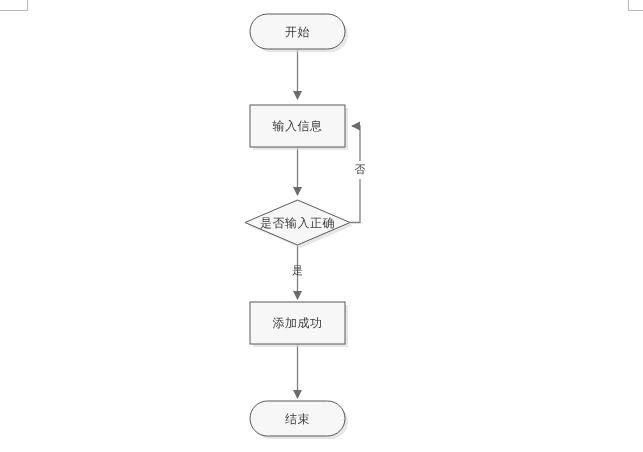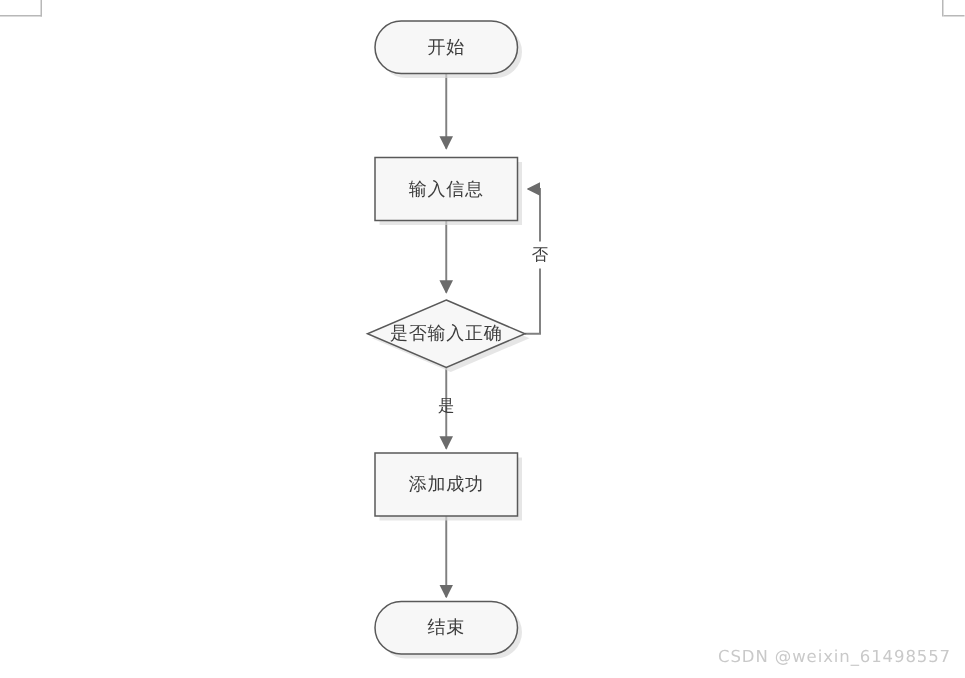--- a/index.html
+++ b/index.html
@@ -172,15 +172,14 @@
     </g>
 
     <g>
       <rect class="shape-shadow" x="253" y="404" width="95" height="35" rx="17.5" ry="17.5"></rect>
       <rect class="shape-fill" x="250" y="401" width="95" height="35" rx="17.5" ry="17.5"></rect>
       <text class="node-label" x="297.5" y="419">结束</text>
     </g>
 
   </svg>
 
-  <div id="watermark">CSDN @weixin_61498557</div>
 
 </div>
 
 </body></html>

